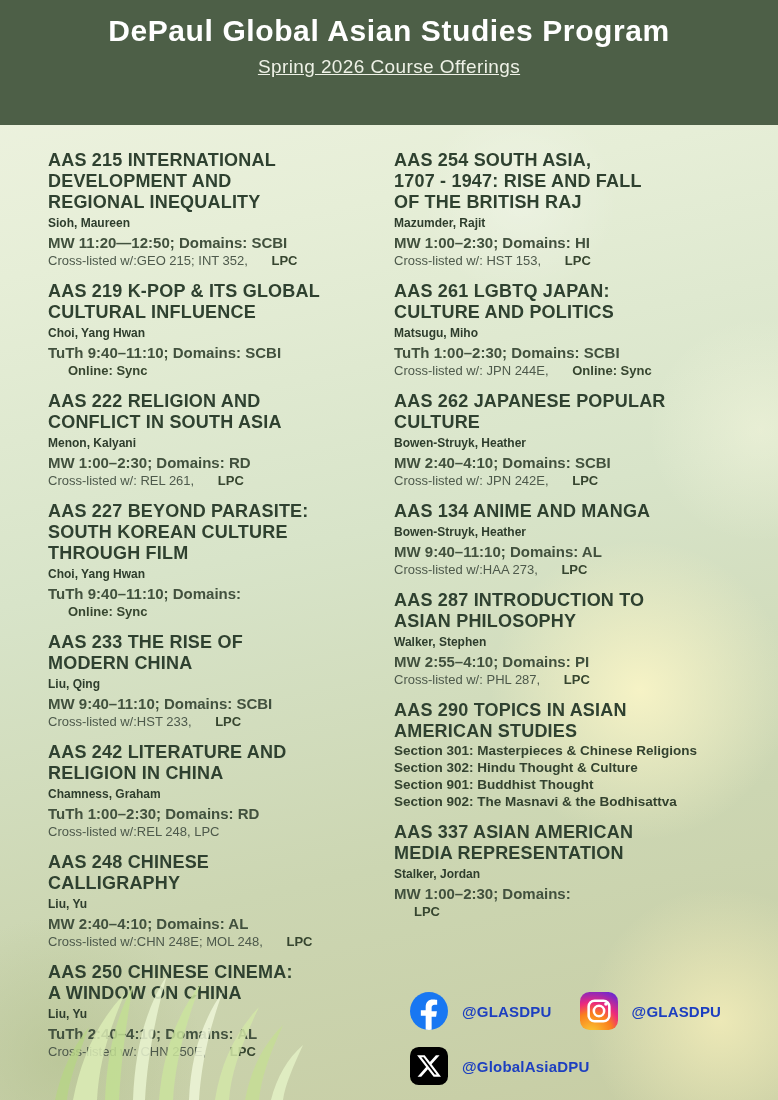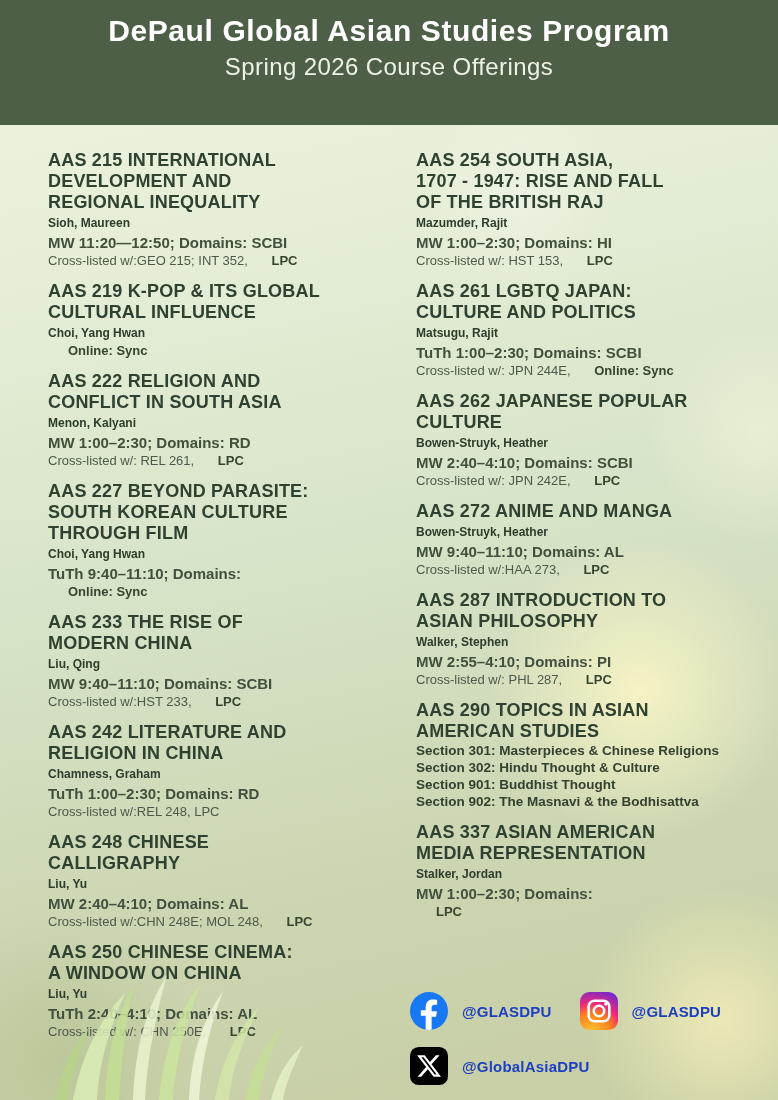--- a/index.html
+++ b/index.html
@@ -9,23 +9,23 @@
       radial-gradient(circle 200px at 640px 690px, rgba(248,244,198,.95), rgba(248,244,198,0) 75%),
       radial-gradient(circle 170px at 720px 1020px, rgba(243,237,185,.85), rgba(243,237,185,0) 78%),
       radial-gradient(circle 150px at 760px 430px, rgba(250,250,225,.45), rgba(250,250,225,0) 75%),
       radial-gradient(circle 140px at 520px 200px, rgba(255,255,255,.30), rgba(255,255,255,0) 70%),
       radial-gradient(circle 180px at 60px 1060px, rgba(176,190,140,.55), rgba(176,190,140,0) 80%),
       linear-gradient(168deg,#f0f4e2 0%,#e6eed7 22%,#d8e4c9 48%,#ccd6b2 75%,#c7cda4 100%);
   }
   
   .hdr{position:absolute;top:0;left:0;width:778px;height:125px;background:#4d5f47;text-align:center;}
   .hdr h1{margin:0;padding-top:14px;font-size:30px;line-height:34px;font-weight:bold;color:#ffffff;letter-spacing:.6px;}
-  .hdr h2{margin:8px 0 0 0;font-size:24px;line-height:22px;font-weight:400;color:#eef1e6;letter-spacing:.4px;}
-  
-  .content{position:absolute;top:150px;left:48px;display:flex;gap:22px;}
+  .hdr h2{margin:8px 0 0 0;font-size:19px;line-height:22px;font-weight:400;color:#eef1e6;letter-spacing:.4px;text-decoration:underline;}
+  
+  .content{position:absolute;top:150px;left:48px;display:flex;}
   .col{width:346px;}
   .course{margin:0 0 12px 0;}
   .c-title{margin:0;font-size:18px;line-height:21px;font-weight:bold;color:#2f4130;letter-spacing:.2px;white-space:pre-line;}
   .c-inst{margin:0;font-size:12px;line-height:20px;font-weight:bold;color:#2e3d2d;}
   .c-sched{margin:0;font-size:15px;line-height:20px;font-weight:bold;color:#42513e;}
   .c-note{margin:0;font-size:13px;line-height:16px;color:#4d594b;}
   .c-note .nb{font-weight:bold;color:#36452f;padding-left:20px;}
   .c-section{margin:0;font-size:13.5px;line-height:17px;font-weight:bold;color:#33422f;}
   
   .social{position:absolute;left:410px;top:992px;width:360px;}
@@ -55,20 +55,21 @@
 REGIONAL INEQUALITY</h3>
       <p class="c-inst">Sioh, Maureen</p>
       <p class="c-sched">MW 11:20—12:50; Domains: SCBI</p>
 
       <p class="c-note"><span class="np">Cross-listed w/:GEO 215; INT 352, </span><span class="nb">LPC</span></p>
     </article>
         <article class="course">
       <h3 class="c-title">AAS 219 K-POP &amp; ITS GLOBAL
 CULTURAL INFLUENCE</h3>
       <p class="c-inst">Choi, Yang Hwan</p>
+      <p class="c-sched">TuTh 9:40–11:10; Domains: SCBI</p>
 
       <p class="c-note"><span class="np"></span><span class="nb">Online: Sync</span></p>
     </article>
         <article class="course">
       <h3 class="c-title">AAS 222 RELIGION AND
 CONFLICT IN SOUTH ASIA</h3>
       <p class="c-inst">Menon, Kalyani</p>
       <p class="c-sched">MW 1:00–2:30; Domains: RD</p>
 
       <p class="c-note"><span class="np">Cross-listed w/: REL 261, </span><span class="nb">LPC</span></p>
@@ -121,35 +122,35 @@
 1707 - 1947: RISE AND FALL
 OF THE BRITISH RAJ</h3>
       <p class="c-inst">Mazumder, Rajit</p>
       <p class="c-sched">MW 1:00–2:30; Domains: HI</p>
 
       <p class="c-note"><span class="np">Cross-listed w/: HST 153, </span><span class="nb">LPC</span></p>
     </article>
         <article class="course">
       <h3 class="c-title">AAS 261 LGBTQ JAPAN:
 CULTURE AND POLITICS</h3>
-      <p class="c-inst">Matsugu, Rajit</p>
+      <p class="c-inst">Matsugu, Miho</p>
       <p class="c-sched">TuTh 1:00–2:30; Domains: SCBI</p>
 
       <p class="c-note"><span class="np">Cross-listed w/: JPN 244E, </span><span class="nb">Online: Sync</span></p>
     </article>
         <article class="course">
       <h3 class="c-title">AAS 262 JAPANESE POPULAR
 CULTURE</h3>
       <p class="c-inst">Bowen-Struyk, Heather</p>
       <p class="c-sched">MW 2:40–4:10; Domains: SCBI</p>
 
       <p class="c-note"><span class="np">Cross-listed w/: JPN 242E, </span><span class="nb">LPC</span></p>
     </article>
         <article class="course">
-      <h3 class="c-title">AAS 272 ANIME AND MANGA</h3>
+      <h3 class="c-title">AAS 134 ANIME AND MANGA</h3>
       <p class="c-inst">Bowen-Struyk, Heather</p>
       <p class="c-sched">MW 9:40–11:10; Domains: AL</p>
 
       <p class="c-note"><span class="np">Cross-listed w/:HAA 273, </span><span class="nb">LPC</span></p>
     </article>
         <article class="course">
       <h3 class="c-title">AAS 287 INTRODUCTION TO
 ASIAN PHILOSOPHY</h3>
       <p class="c-inst">Walker, Stephen</p>
       <p class="c-sched">MW 2:55–4:10; Domains: PI</p>

